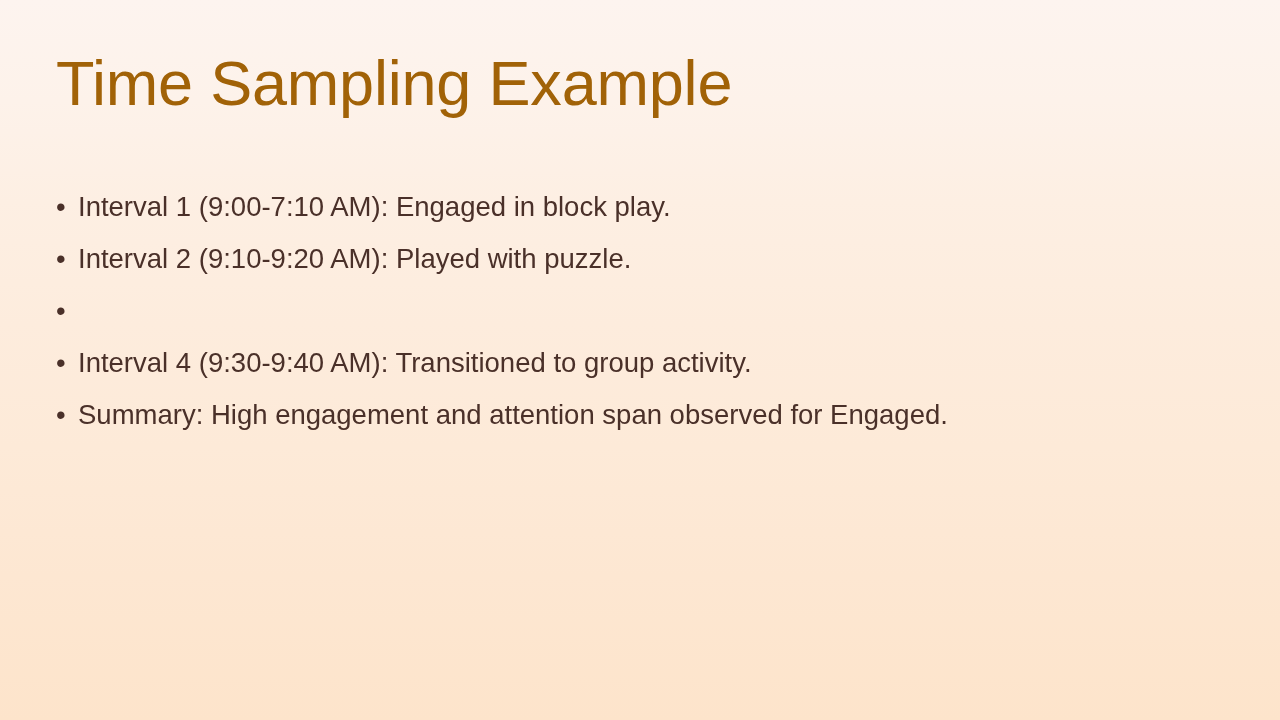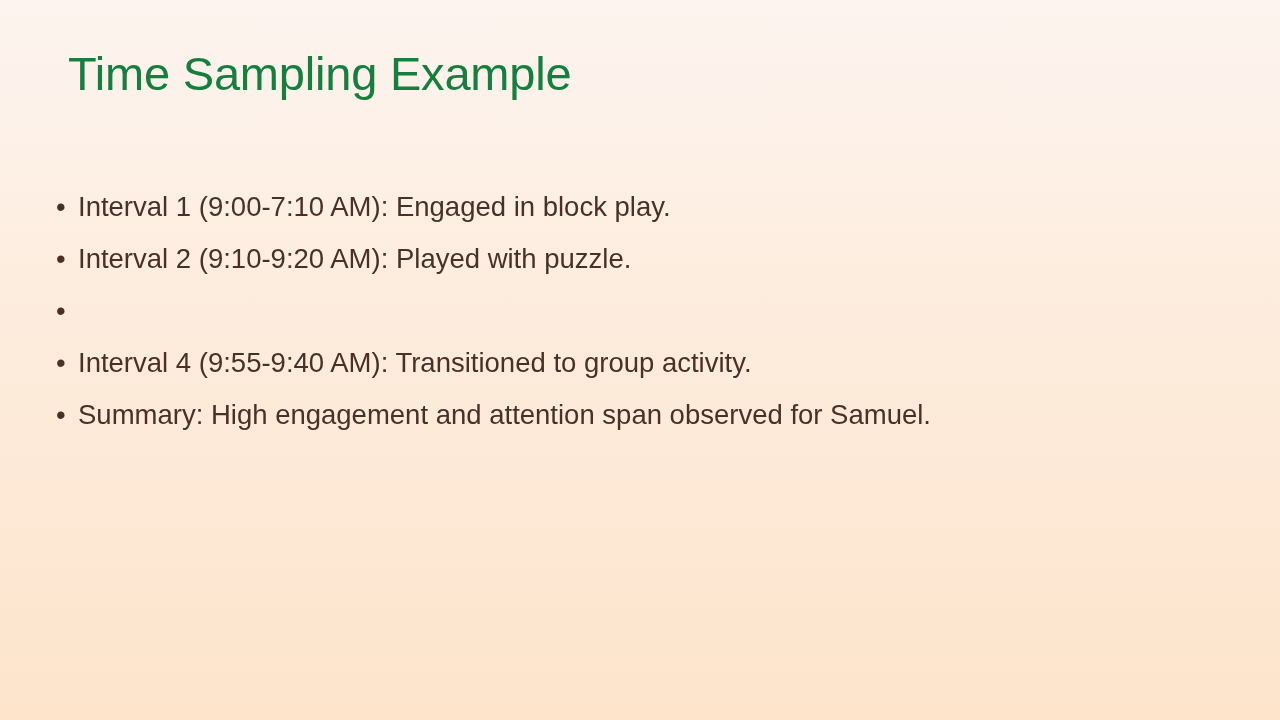--- a/index.html
+++ b/index.html
@@ -25,28 +25,28 @@
 
   .slide {
     position: relative;
     width: 1280px;
     height: 720px;
   }
 
   
   .slide-title {
     position: absolute;
-    left: 68px;
+    left: 56px;
     top: 48px;
     width: 1170px;
-    font-size: 47px;
+    font-size: 63px;
     font-weight: normal;
     line-height: 1.12;
     letter-spacing: -0.2px;
-    color: #15803d;
+    color: #a16207;
     white-space: nowrap;
   }
 
   
   .body-list {
     position: absolute;
     left: 56px;
     top: 186px;
     width: 1180px;
     list-style: none;
@@ -96,23 +96,23 @@
       <span class="bullet-marker">•</span>
       <span class="bullet-text">Interval 2 (9:10-9:20 AM): Played with puzzle.</span>
     </li>
 
     <li class="bullet-row">
       <span class="bullet-marker">•</span>
     </li>
 
     <li class="bullet-row">
       <span class="bullet-marker">•</span>
-      <span class="bullet-text">Interval 4 (9:55-9:40 AM): Transitioned to group activity.</span>
+      <span class="bullet-text">Interval 4 (9:30-9:40 AM): Transitioned to group activity.</span>
     </li>
 
     <li class="bullet-row">
       <span class="bullet-marker">•</span>
-      <span class="bullet-text">Summary: High engagement and attention span observed for Samuel.</span>
+      <span class="bullet-text">Summary: High engagement and attention span observed for Engaged.</span>
     </li>
 
   </ul>
 
 </div>
 
 </body></html>

